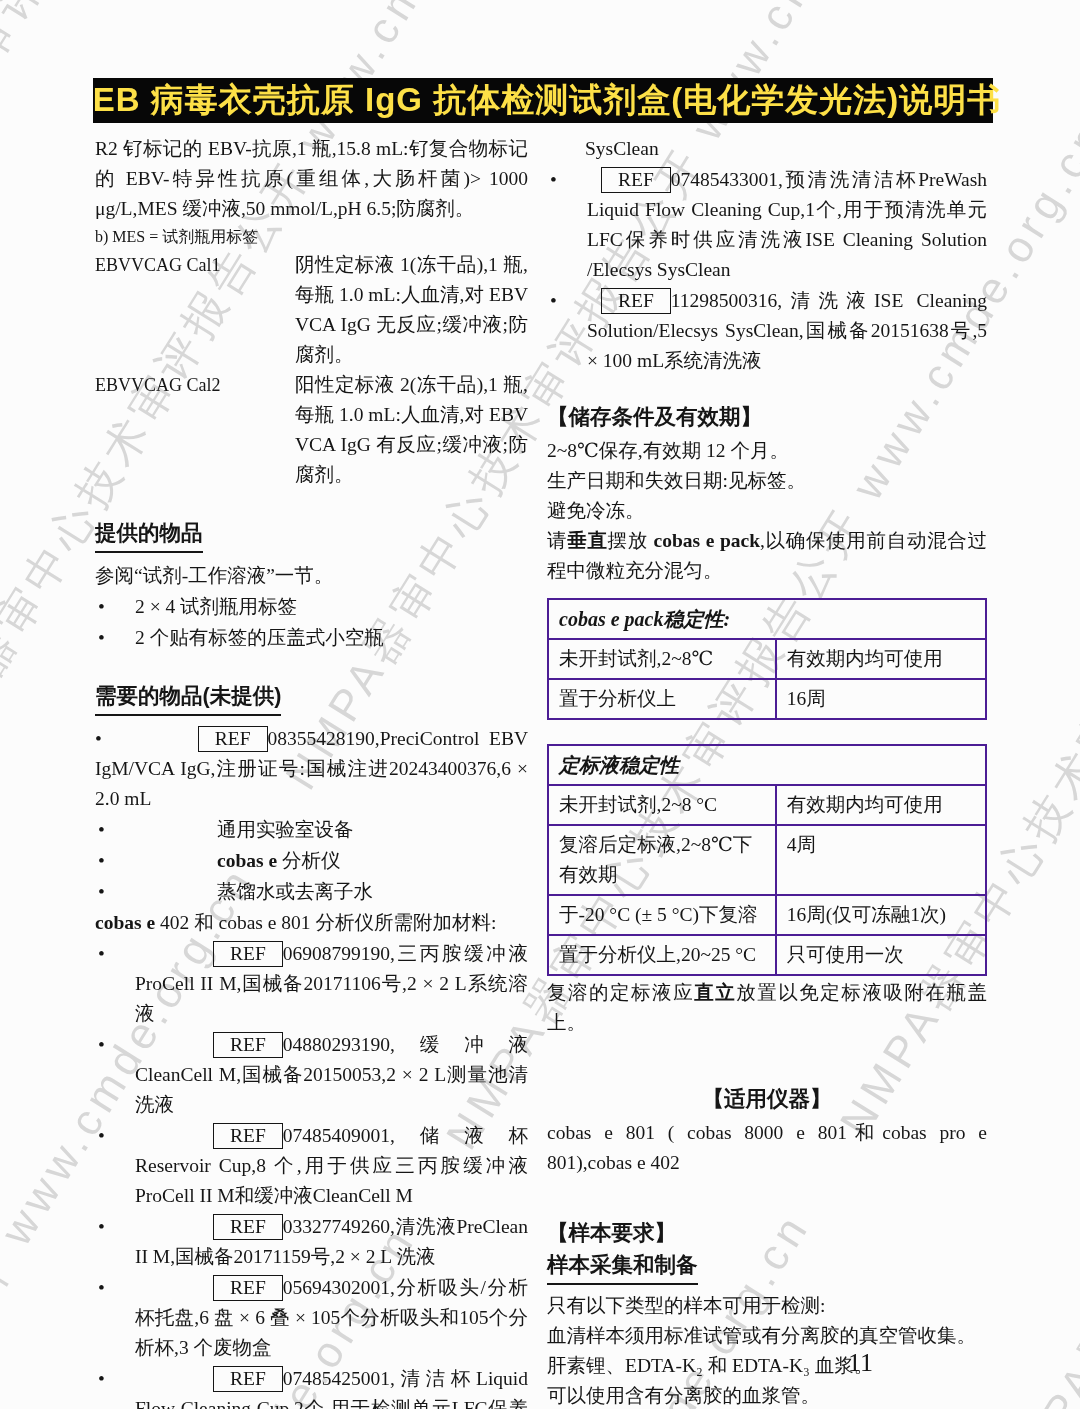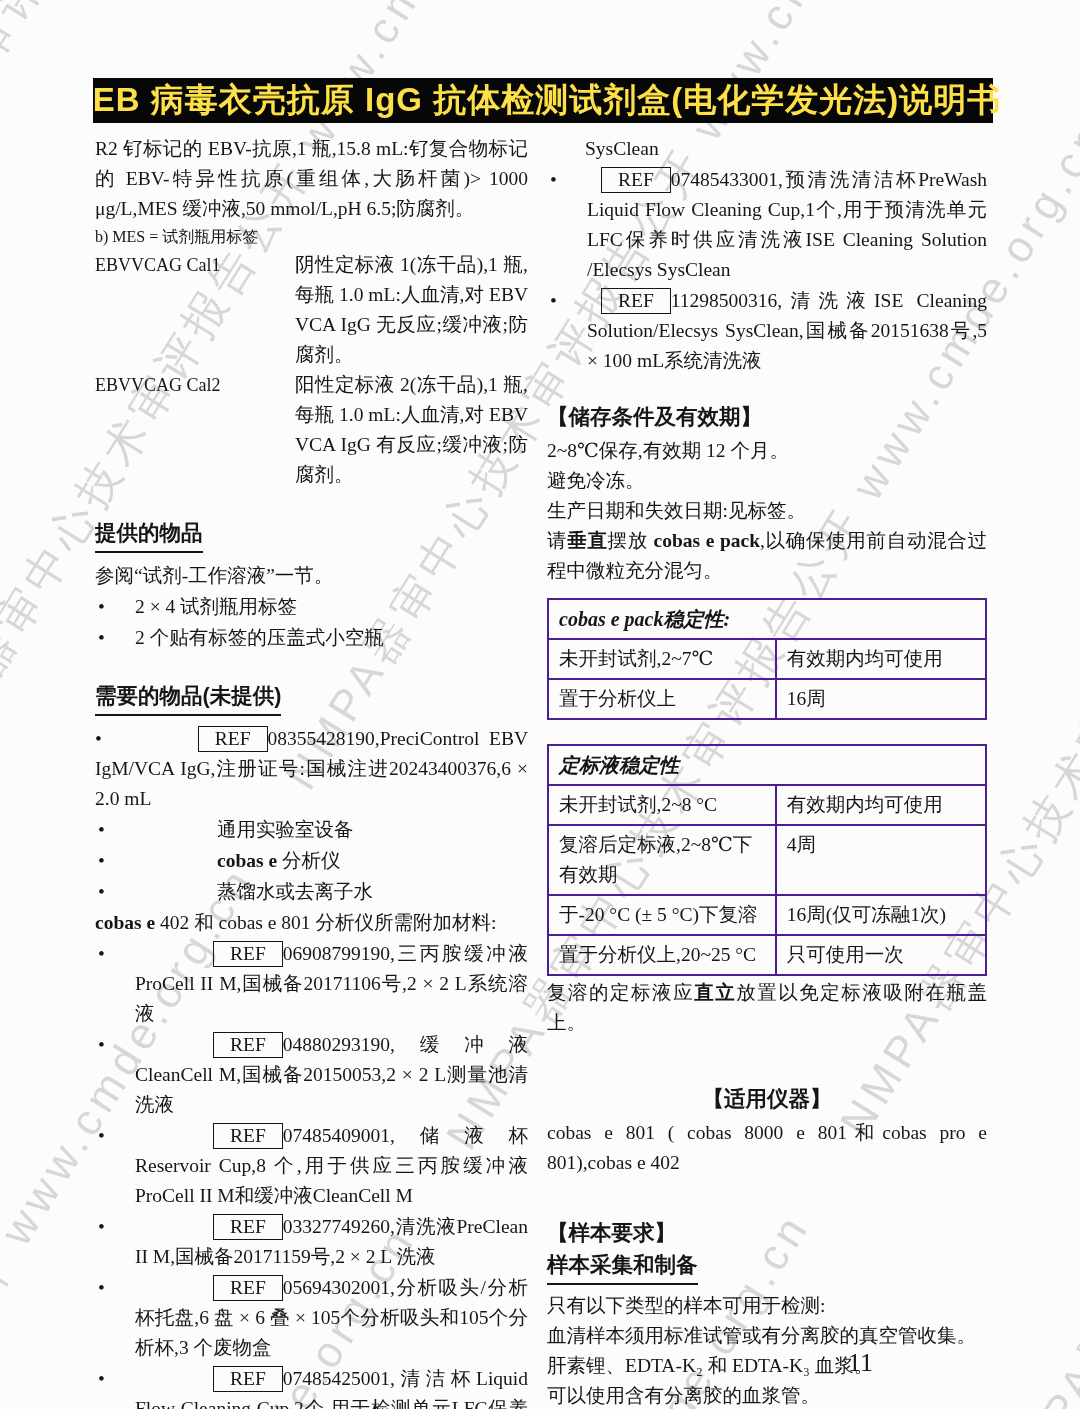--- a/index.html
+++ b/index.html
@@ -123,35 +123,35 @@
 </div>
 
 <div class="col col-right">
   <p class="indent38">SysClean</p>
 
   <p class="it hang"><span class="ref ml14"><span>REF</span></span><span>07485433001</span><span>,预清洗清洁杯PreWash Liquid Flow Cleaning Cup,1个,用于预清洗单元LFC保养时供应清洗液ISE Cleaning Solution /Elecsys SysClean</span></p>
   <p class="it hang"><span class="ref ml14"><span>REF</span></span><span>11298500316</span><span>,清洗液ISE Cleaning Solution/Elecsys SysClean,国械备20151638号,5 × 100 mL系统清洗液</span></p>
 
   <div class="h-bracket">【储存条件及有效期】</div>
   <p>2~8℃保存,有效期 12 个月。</p>
+  <p>生产日期和失效日期:见标签。</p>
   <p>避免冷冻。</p>
-  <p>生产日期和失效日期:见标签。</p>
   <p class="just"><span>请</span><span class="b-sans">垂直</span><span>摆放 </span><span class="b-serif">cobas e pack</span><span>,以确保使用前自动混合过程中微粒充分混匀。</span></p>
 
   <table class="stab">
     <colgroup>
         <col class="c1">
         <col>
       </colgroup>
     <tbody>
         <tr>
           <td colspan="2" class="t-title">cobas e pack稳定性:</td>
         </tr>
     <tr>
-      <td>未开封试剂,2~7℃</td>
+      <td>未开封试剂,2~8℃</td>
       <td>有效期内均可使用</td>
     </tr>
     <tr>
       <td>置于分析仪上</td>
       <td>16周</td>
     </tr>
   </tbody>
     </table>
 
   <table class="stab" style="margin-top:24px;">

